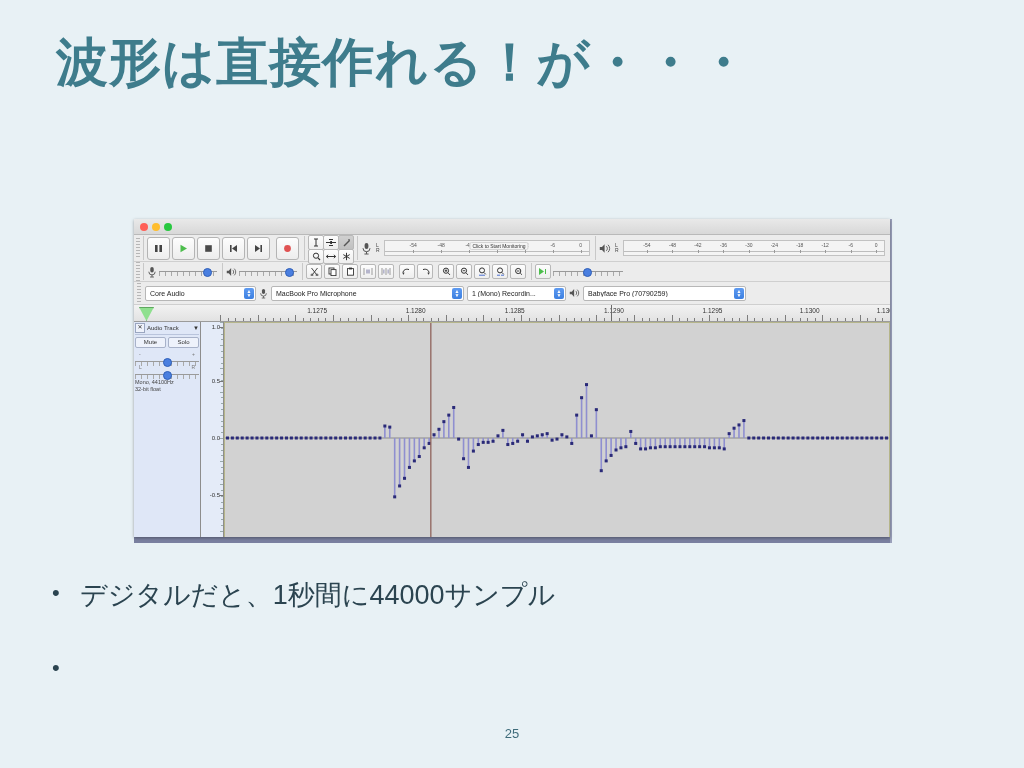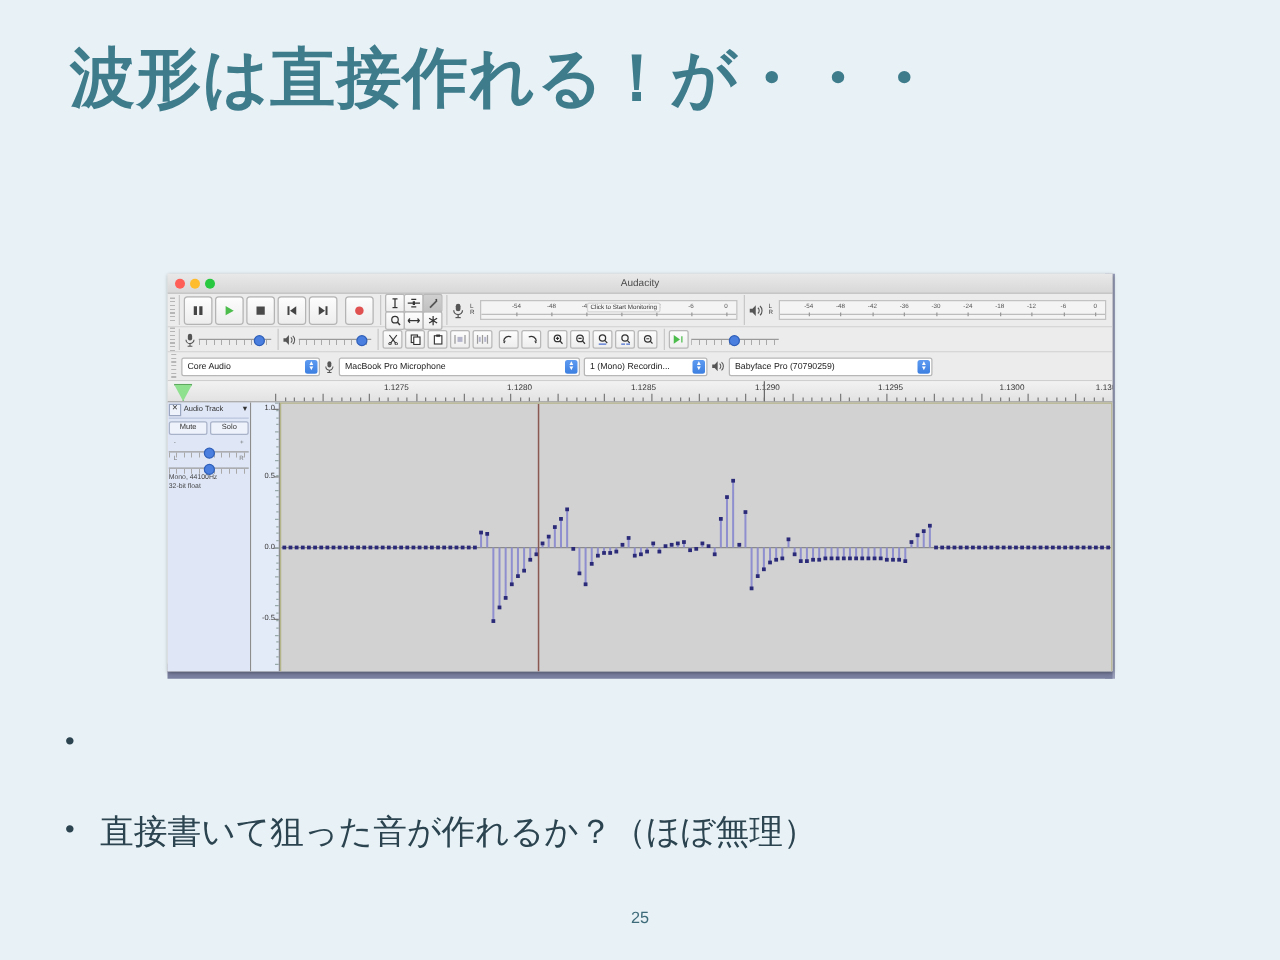--- a/index.html
+++ b/index.html
@@ -225,21 +225,20 @@
 <div id="window-shadow-bottom"></div>
 
 <div id="audacity-window">
 
   <div class="titlebar">
     <div class="traffic">
       <div class="light red"></div>
       <div class="light yellow"></div>
       <div class="light green"></div>
     </div>
-    <div class="win-title">Audacity</div>
   </div>
 
   <div class="toolbar-row" style="height:24px;">
     <div class="grip"></div>
 
     <div class="tb-group">
       <div class="tbtn">
         <svg width="9" height="9" viewBox="0 0 9 9">
             <rect x="1" y="1" width="2.6" height="7" fill="#444"></rect>
             <rect x="5.4" y="1" width="2.6" height="7" fill="#444"></rect>
@@ -930,20 +929,20 @@
           <line x1="204.6" x2="204.6" y1="0" y2="230" stroke="#8a5a52" stroke-width="1.2"></line>
         </svg>
     </div>
   </div>
 
 </div>
 
 <div id="bullets">
   <div class="bullet">
     <span class="bullet-dot">•</span>
+    <span class="bullet-text">デジタルだと、1秒間に44000サンプル</span>
   </div>
   <div class="bullet">
     <span class="bullet-dot">•</span>
-    <span class="bullet-text">直接書いて狙った音が作れるか？（ほぼ無理）</span>
   </div>
 </div>
 
 <div id="page-number">25</div>
 
 </body></html>

